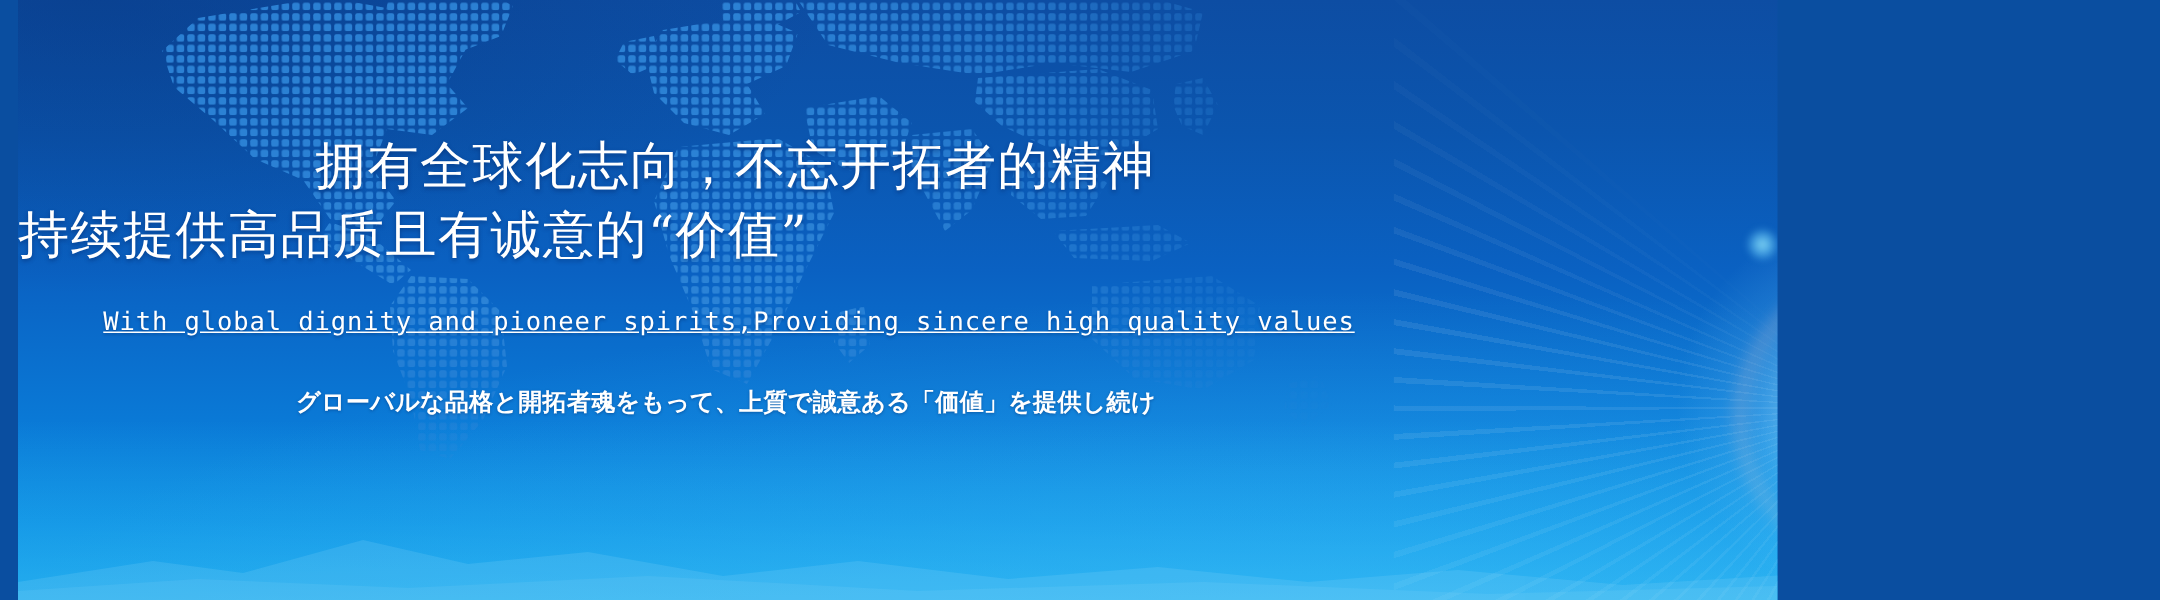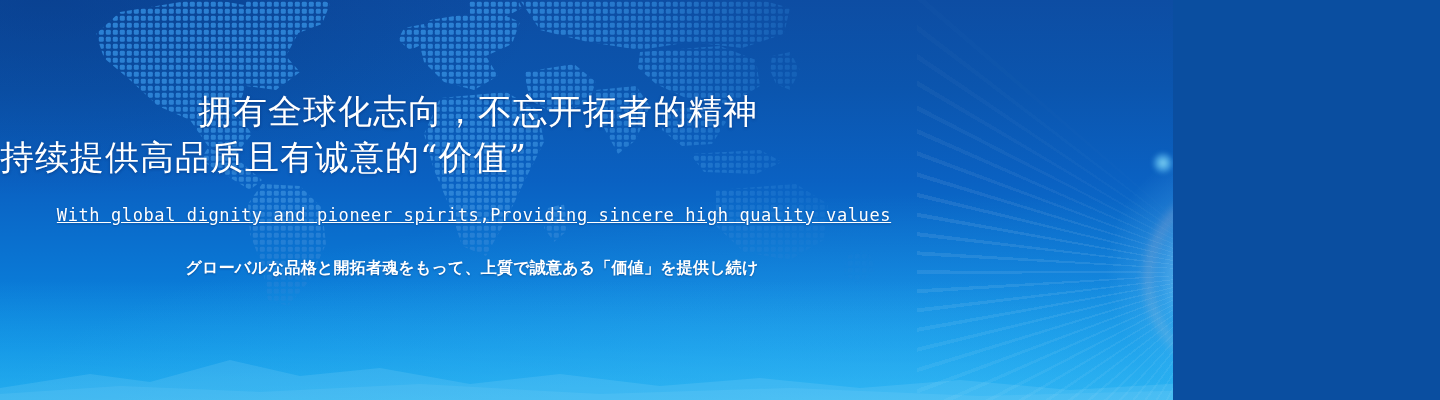--- a/index.html
+++ b/index.html
@@ -15,20 +15,21 @@
     font-family: "Liberation Sans", sans-serif;
     
     background:
       linear-gradient(to bottom,
         #0d4da3 0%,
         #0b55ae 22%,
         #0a61c2 45%,
         #0a79d6 70%,
         #0d92e4 88%,
         #109fe9 100%);
+    margin-left: 12px;
   }
 
   
   .sky-sheen {
     position: absolute;
     inset: 0;
     background:
       radial-gradient(120% 90% at 78% 108%, rgba(60,190,250,0.55) 0%, rgba(60,190,250,0.22) 38%, rgba(60,190,250,0) 66%),
       radial-gradient(60% 70% at 4% 0%, rgba(6,52,125,0.45) 0%, rgba(6,52,125,0) 70%);
     pointer-events: none;

